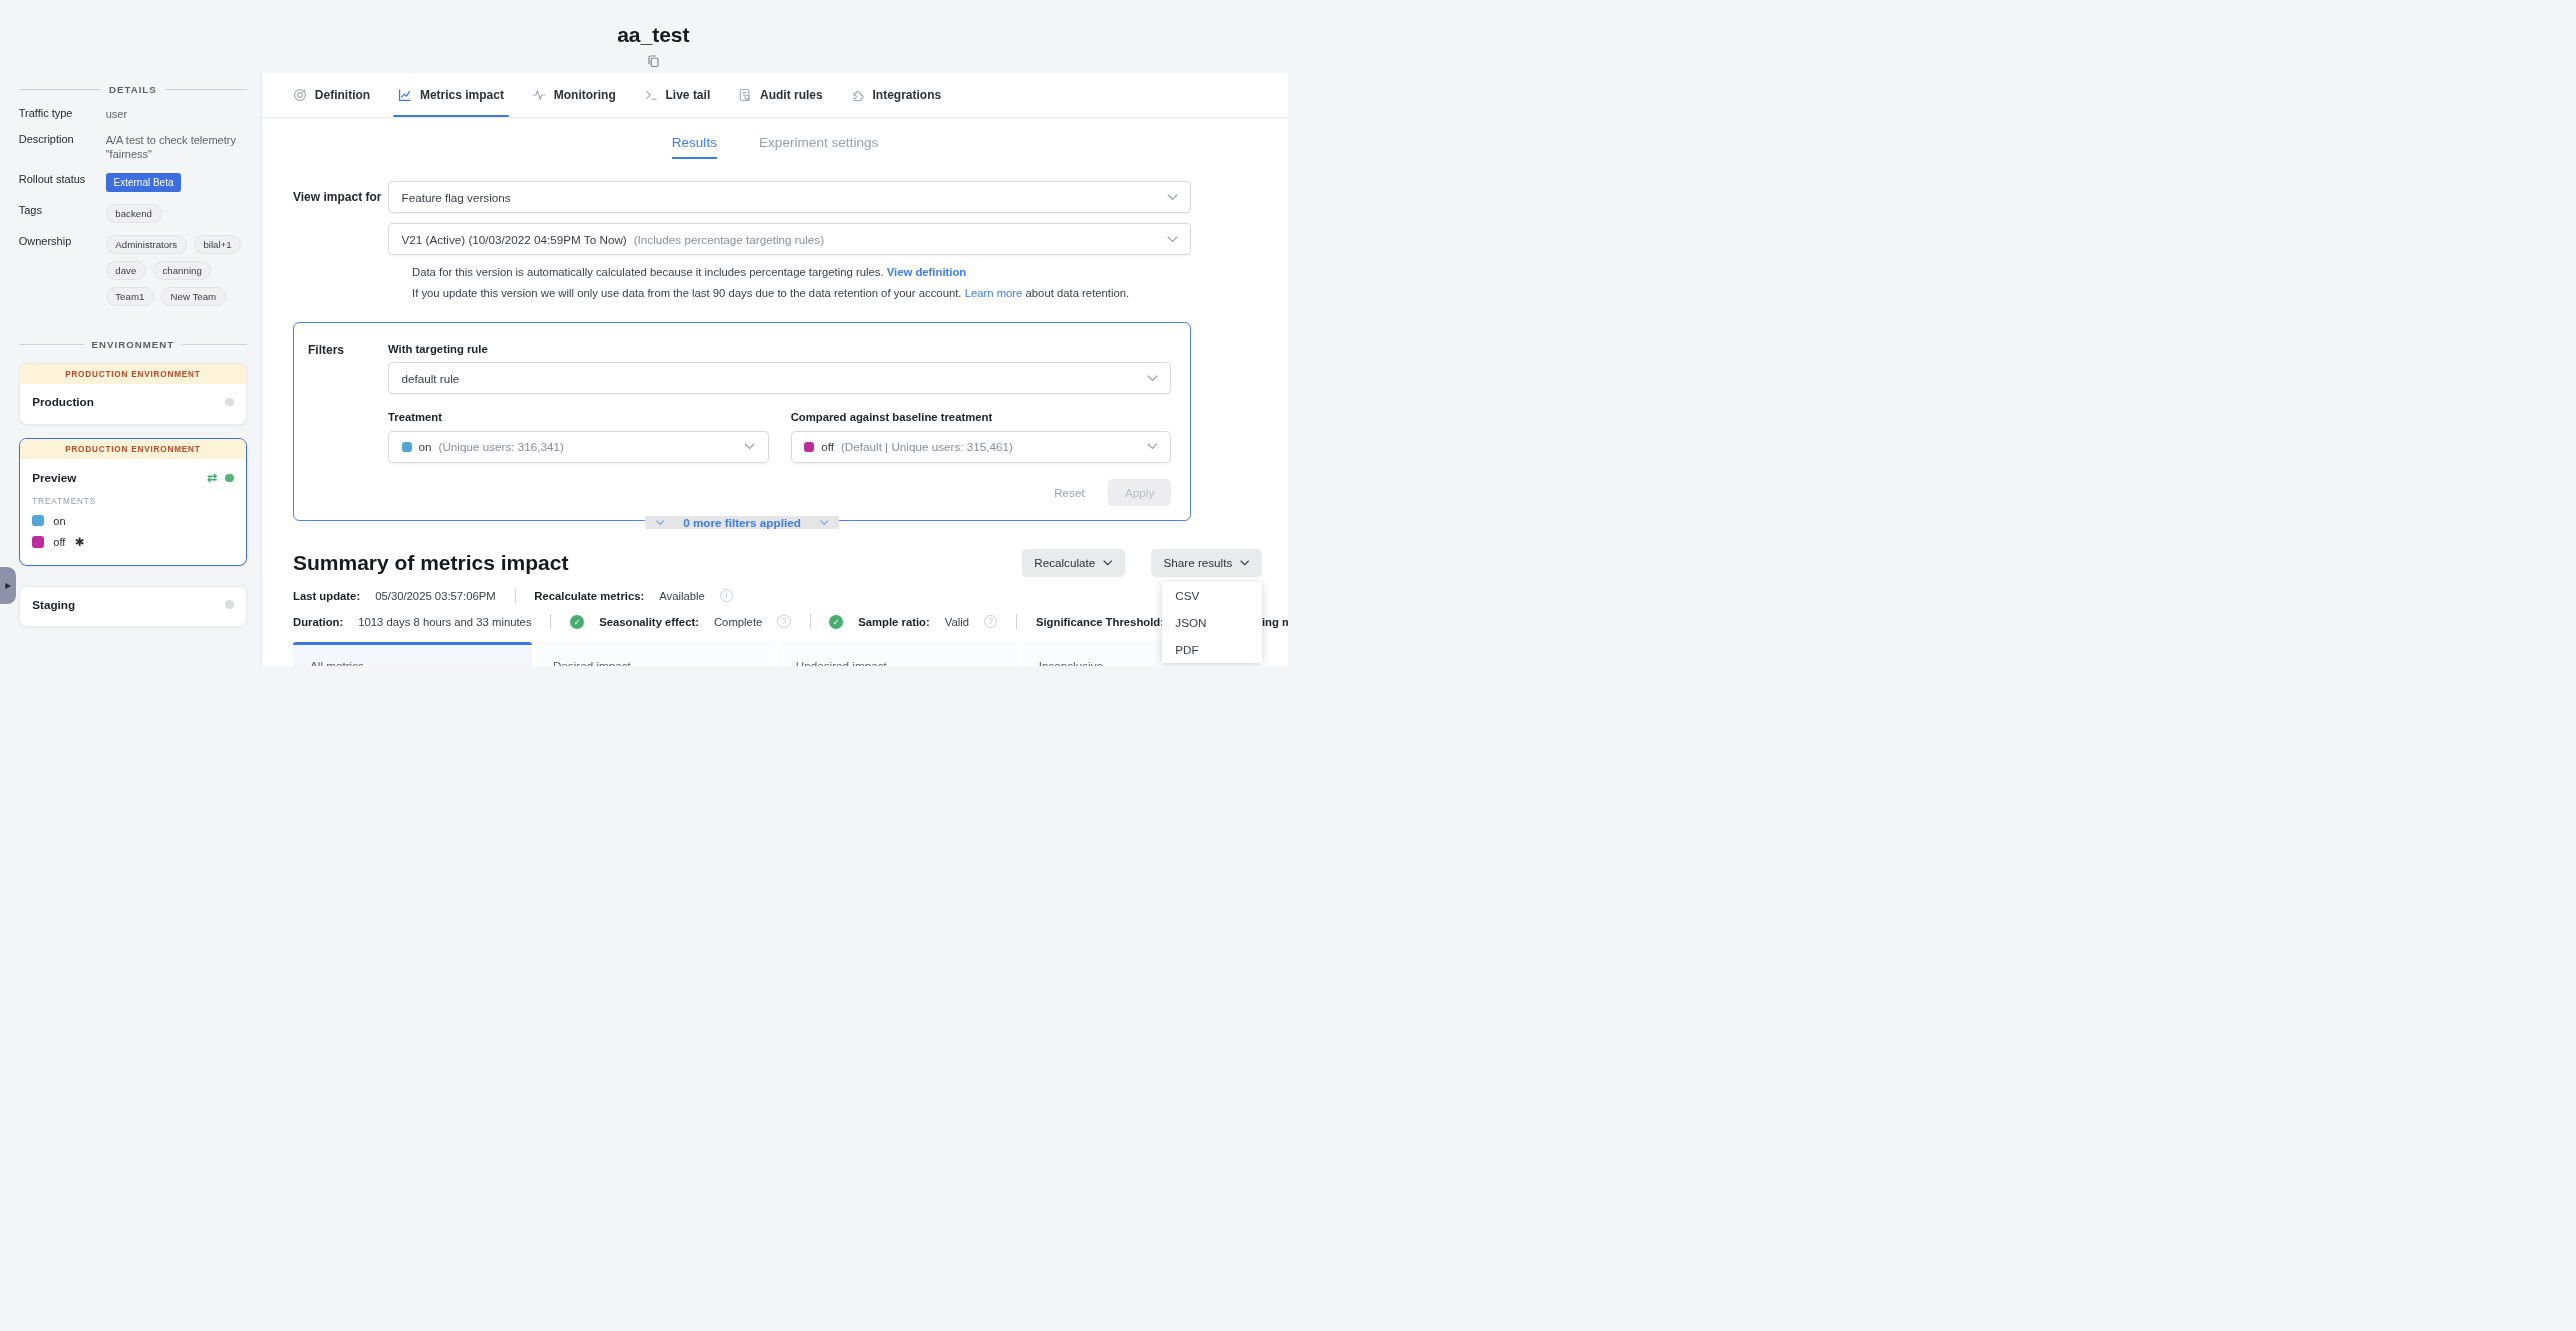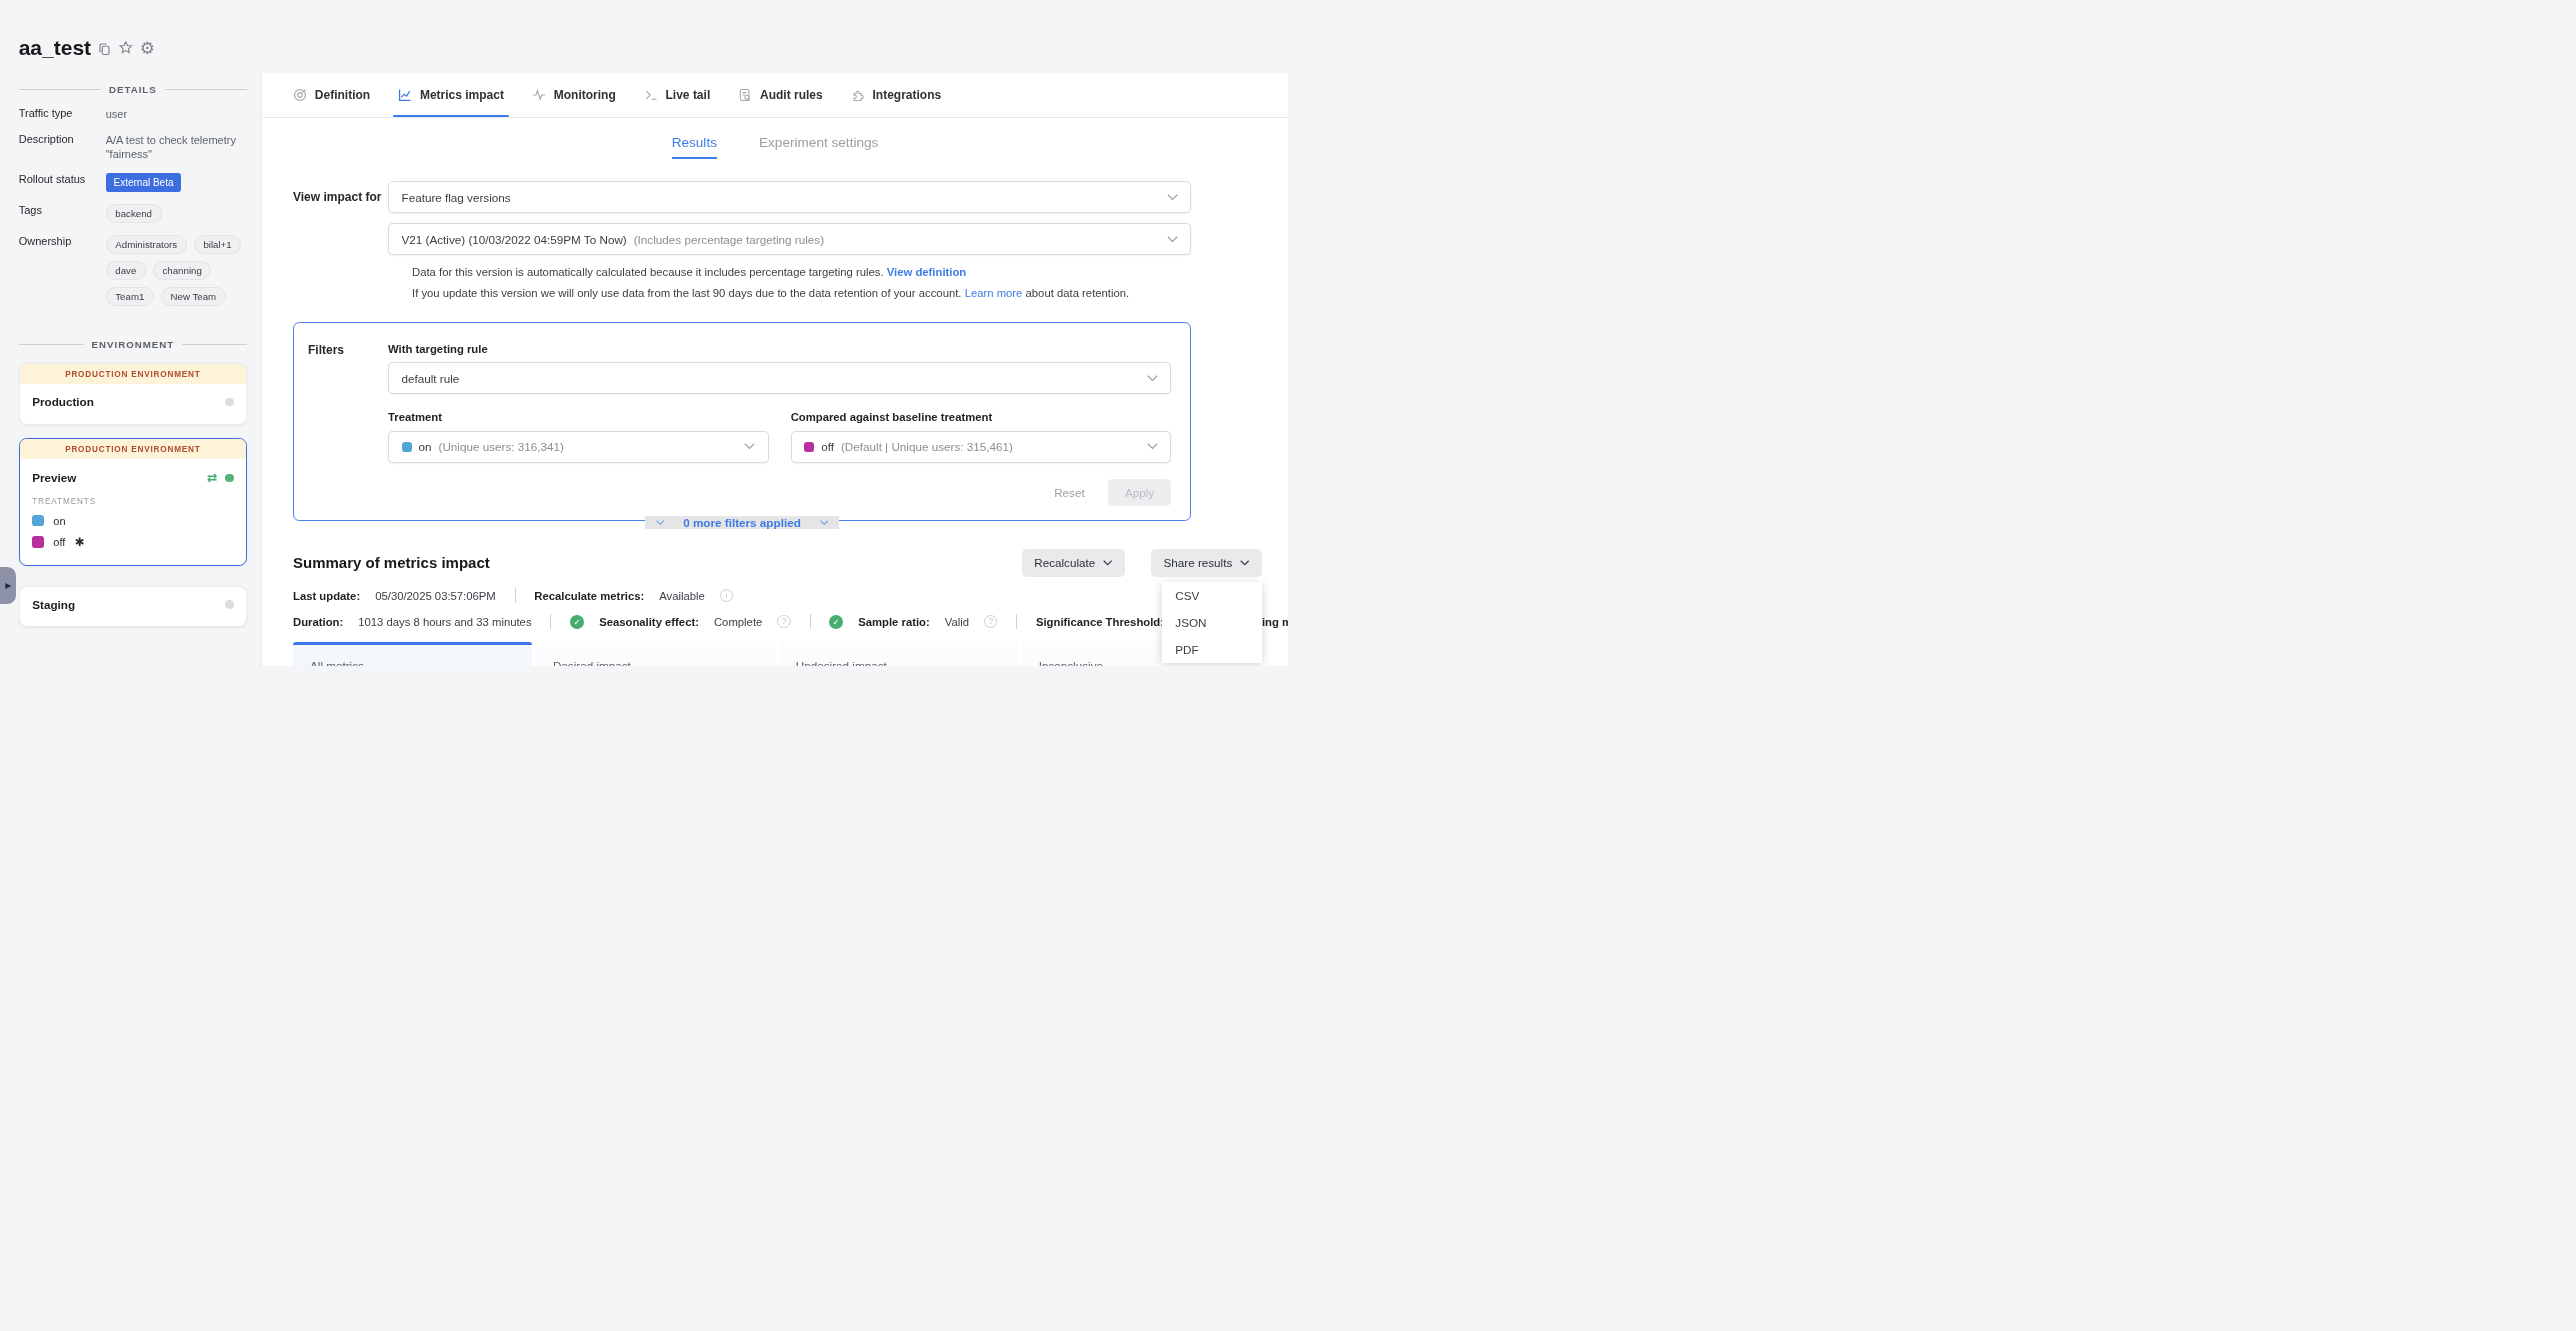--- a/index.html
+++ b/index.html
@@ -1,20 +1,20 @@
 <!DOCTYPE html>
 <html style="font-size:12.5px"><head>
 <meta charset="utf-8">
 <style>
   * { box-sizing: border-box; }
   html,body { width:1288px; height:666px; margin:0; overflow:hidden;
     background:#f4f5f6; font-family:"Liberation Sans","DejaVu Sans",sans-serif; color:#26282c; }
 
   
-  .top { height:73px; padding:23.4px 0 0 18.7px; display:flex; align-items:center; gap:6px; }
+  .top { height:73px; padding:23.4px 0 0 18.7px; display:flex; align-items:center; gap:6px;flex-direction:column; }
   .top h1 { font-size:21px; margin:0; font-weight:700; color:#17191c; }
   .hicon { color:#808489; display:flex; align-items:center; cursor:pointer; }
   .gear-glyph { font-size:17px; line-height:1; color:#808489; }
 
   
   .layout { display:flex; height:593px; }
   .sidebar { width:261px; flex:none; padding:3.1px 14px 0 18.7px; overflow:hidden; }
   .main { flex:1; background:#fff; border-left:0.8px solid #e7e8ea; position:relative; overflow:hidden; }
 
   
@@ -86,21 +86,21 @@
   .btn-text { color:#9ba0a6; font-size:11.7px; cursor:pointer; }
   .btn-apply { background:#ededef; color:#b9bdc3; font-size:11.7px; padding:7px 17px; border-radius:4.7px; cursor:pointer; }
   .more { position:absolute; left:50%; transform:translateX(-50%); bottom:-9.4px; background:#e5e5e5;
     padding:0 11px; display:flex; align-items:center; gap:18.7px; color:#3f7ce8; font-size:11.7px;
     font-weight:700; cursor:pointer; }
   .more .chev { color:#7ba4ef; margin:0; }
 
   
   .summary { margin:28px 0 0 31px; width:969px; position:relative; }
   .sum-head { display:flex; align-items:center; }
-  .sum-title { font-size:15px; font-weight:700; color:#17191c; }
+  .sum-title { font-size:21px; font-weight:700; color:#17191c; }
   .sum-btns { margin-left:auto; display:flex; gap:26px; }
   .gbtn { background:#e9eaec; border-radius:4.7px; padding:7.8px 12.5px; font-size:11.7px; color:#2e3136;
     display:flex; align-items:center; gap:7.8px; cursor:pointer; }
   .gbtn .chev { color:#3c4046; }
   .meta { margin-top:11px; font-size:11.3px; display:flex; align-items:center; gap:15px; color:#3c4046; white-space:nowrap; }
   .b { font-weight:700; color:#1d2024; }
   .vd { width:0.8px; height:15px; background:#cfd1d5; margin:0 3.9px; flex:none; }
   .qicon { width:13.3px; height:13.3px; border-radius:50%; border:0.8px solid #ccd0d5; color:#bfc4ca;
     font-size:8.2px; display:inline-flex; align-items:center; justify-content:center; flex:none; }
   .gcheck { width:14px; height:14px; border-radius:50%; background:#47ad6e; color:#fff; font-size:8.6px;

